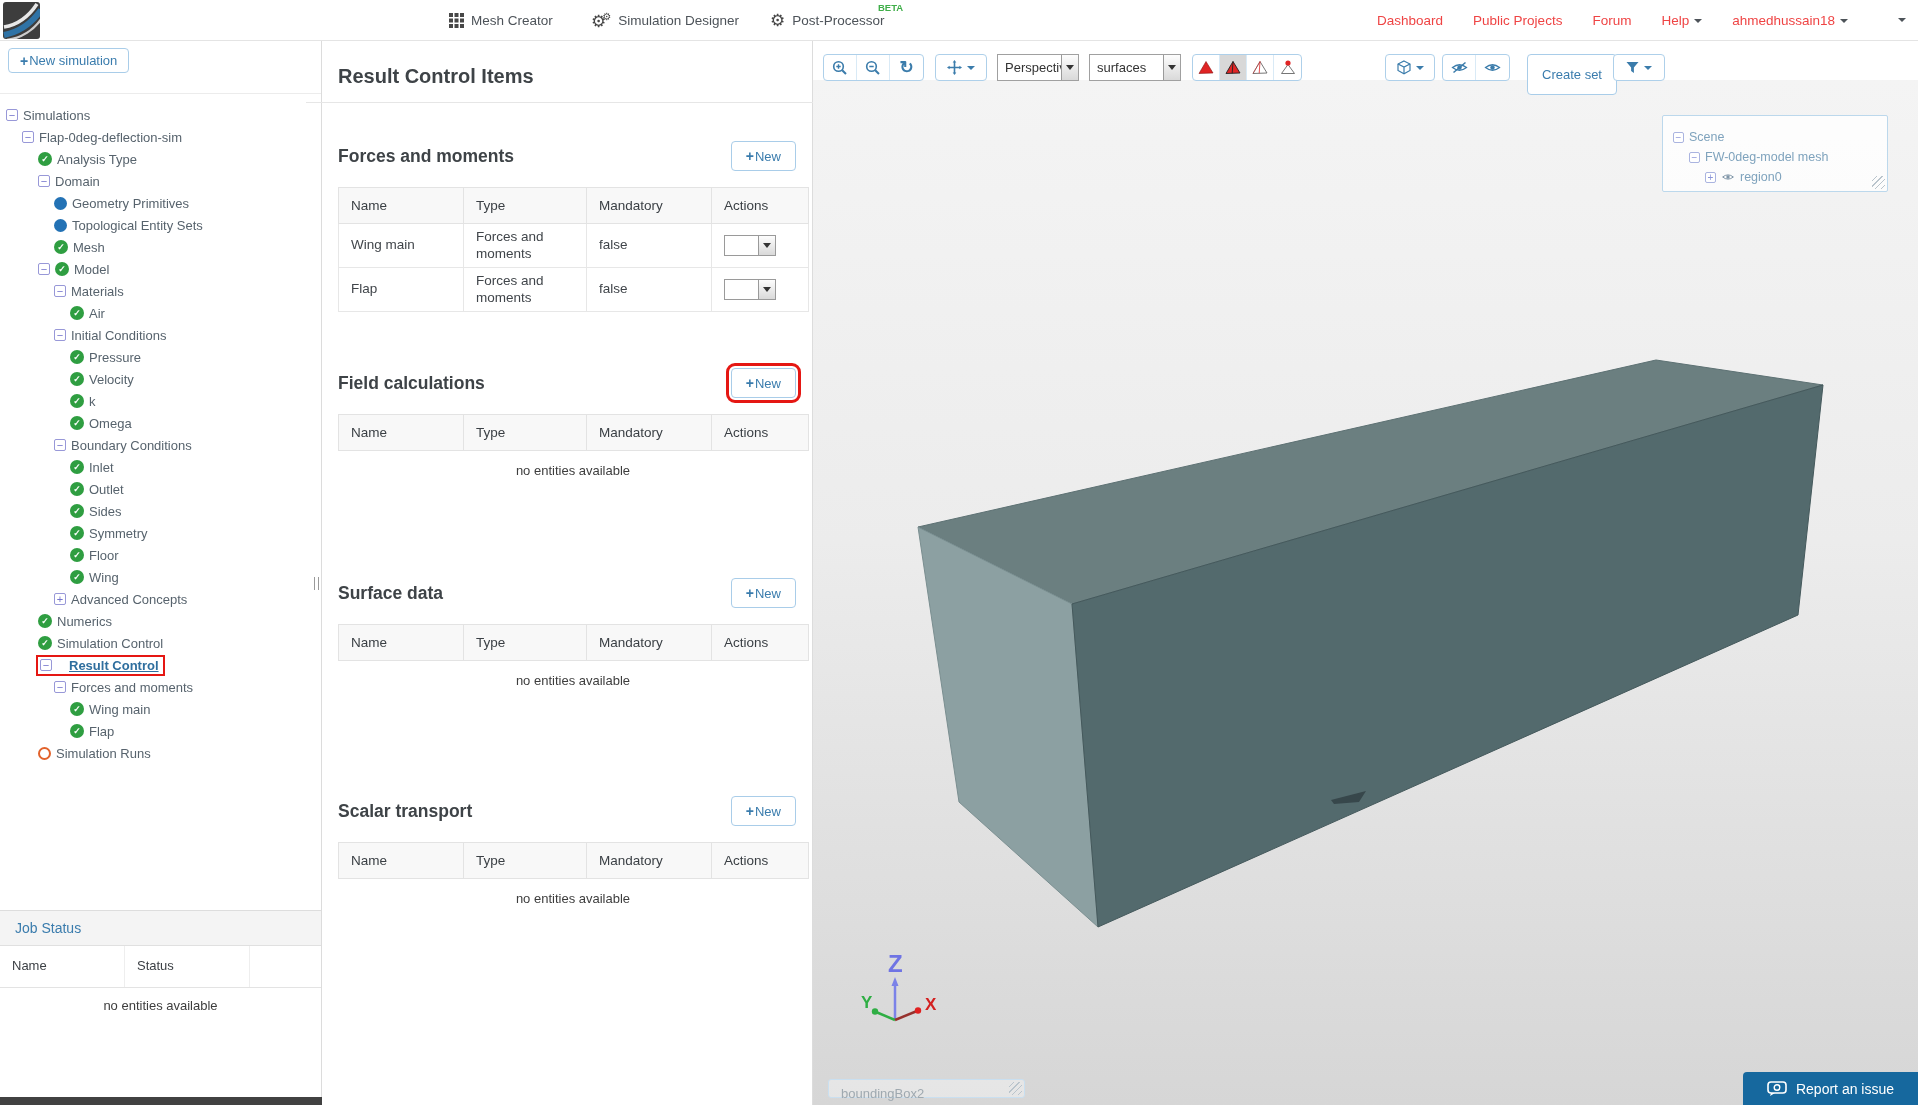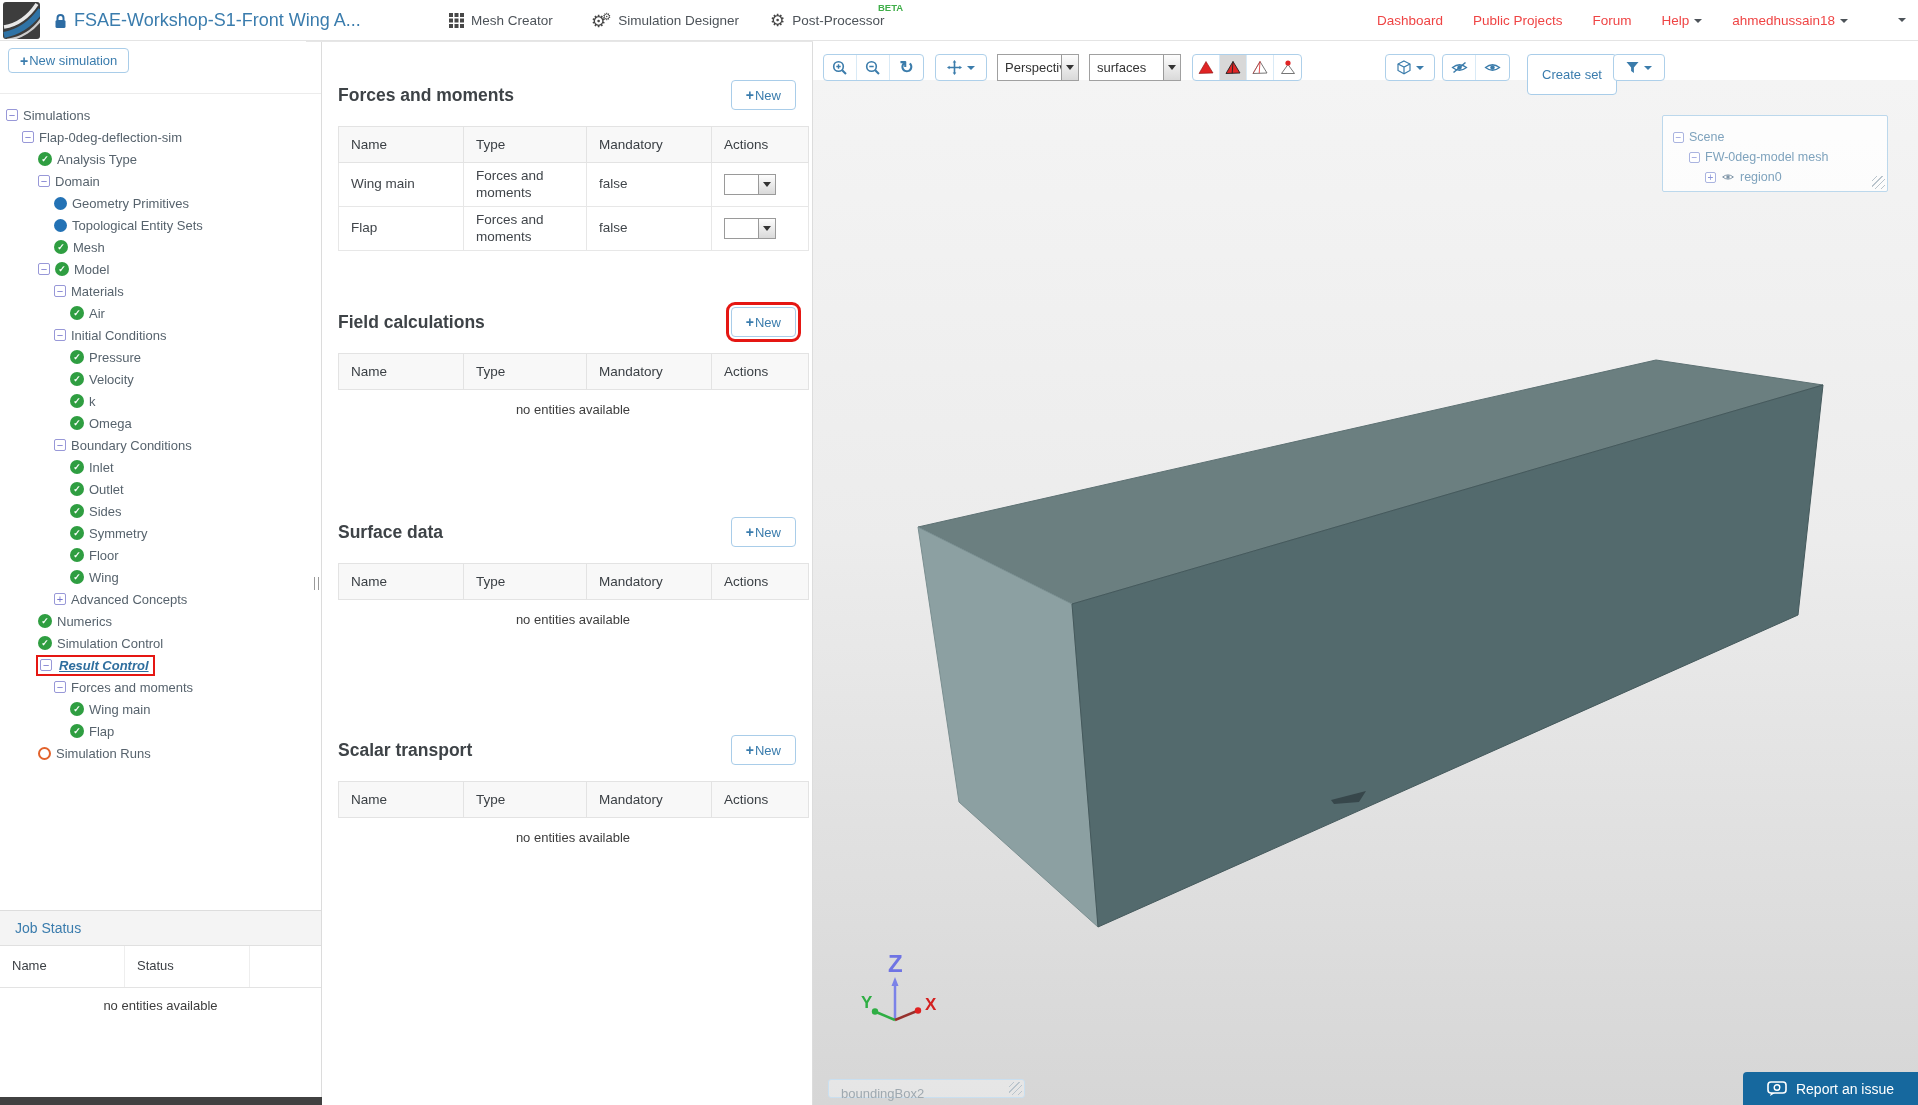--- a/index.html
+++ b/index.html
@@ -30,21 +30,21 @@
   .sidebar-sep { position:absolute; top:52px; left:0; right:0; border-top:1px solid #ececec; }
   .tree { position:absolute; top:63px; left:0; right:0; }
   .tree-row { height:22px; display:flex; align-items:center; gap:5px; font-size:13px; color:#57636d; cursor:pointer; }
   .l0{padding-left:6px}.l1{padding-left:22px}.l2{padding-left:38px}.l3{padding-left:54px}.l4{padding-left:70px}
   .xp { width:12px; height:12px; flex:none; border:1px solid #9898d8; border-radius:2px; background:#fff; color:#7474cc; font-size:11px; line-height:10px; text-align:center; }
   .xp.minus::before { content:"−"; } .xp.plus::before { content:"+"; }
   .st-check { width:14px; height:14px; flex:none; border-radius:50%; background:#2f9e41; color:#fff; font-size:9px; line-height:14px; text-align:center; }
   .st-check::before { content:"✓"; font-weight:bold; }
   .st-blue { width:13px; height:13px; flex:none; border-radius:50%; background:#2372b5; }
   .st-orange { width:13px; height:13px; flex:none; border-radius:50%; border:2px solid #e2622b; background:#fff; }
-  .tree-annot { display:flex; align-items:center; gap:7px; border:2px solid #e51713; padding:1px 4px 1px 2px; margin-left:-2px;font-style:italic; }
+  .tree-annot { display:flex; align-items:center; gap:17px; border:2px solid #e51713; padding:1px 4px 1px 2px; margin-left:-2px; }
   .rc-label { font-weight:bold; color:#2e6e9e; text-decoration:underline; }
   .grip { position:absolute; right:2px; top:536px; width:5px; height:13px; border-left:1px solid #9a9a9a; border-right:1px solid #9a9a9a; }
   .job-status { position:absolute; left:0; right:0; top:869px; bottom:8px; border-top:1px solid #ddd; background:#fff; }
   .js-head { height:35px; background:#f4f4f4; border-bottom:1px solid #e0e0e0; color:#3a7cad; font-size:14px; line-height:35px; padding-left:15px; }
   .js-cols { display:flex; height:42px; border-bottom:1px solid #e3e3e3; font-size:13px; color:#3b3f44; }
   .js-cols > div { padding:12px 0 0 12px; border-right:1px solid #eee; }
   .js-col-name{ width:125px; } .js-col-status{ width:125px; } .js-col-extra{ flex:1; border-right:none !important; }
   .js-empty { text-align:center; font-size:13px; color:#3d3d3d; margin-top:10px; }
   .sidebar-darkbar { position:absolute; bottom:0; left:0; width:322px; height:8px; background:#414141; z-index:5; }
   
@@ -91,27 +91,20 @@
 </head>
 <body>
 
 <header class="topbar">
   <svg class="logo" viewBox="0 0 37 37">
     <rect width="37" height="37" rx="3" fill="#3d3d3d"></rect>
     <path d="M1,25 C14,23 26,14 34,2" stroke="#e8e8e8" stroke-width="3.5" fill="none"></path>
     <path d="M1,33 C16,30 29,21 38,8" stroke="#2f73a6" stroke-width="6" fill="none"></path>
     <path d="M4,38 C18,36 31,28 39,16" stroke="#cccccc" stroke-width="2.5" fill="none"></path>
   </svg>
-  <div class="proj">
-    <svg width="13" height="16" viewBox="0 0 13 16">
-      <path d="M3.5,7 V5 a3,3 0 0 1 6,0 V7" stroke="#2d6ca3" stroke-width="2" fill="none"></path>
-      <rect x="1.5" y="7" width="10" height="8" rx="1.5" fill="#2d6ca3"></rect>
-    </svg>
-    <span class="proj-title">FSAE-Workshop-S1-Front Wing A...</span>
-  </div>
 
   <div class="topnav-item nav-mesh">
     <svg class="grid-icon" width="15" height="15" viewBox="0 0 15 15">
       <g fill="#474747">
         <rect x="0" y="0" width="4" height="4"></rect>
           <rect x="5.5" y="0" width="4" height="4"></rect>
           <rect x="11" y="0" width="4" height="4"></rect>
         <rect x="0" y="5.5" width="4" height="4"></rect>
           <rect x="5.5" y="5.5" width="4" height="4"></rect>
           <rect x="11" y="5.5" width="4" height="4"></rect>
@@ -297,20 +290,23 @@
       <div class="js-col-name">Name</div>
       <div class="js-col-status">Status</div>
       <div class="js-col-extra"></div>
     </div>
     <div class="js-empty">no entities available</div>
   </div>
   <div class="sidebar-darkbar"></div>
 </aside>
 
 <main class="content">
+  <div class="content-inner">
+    <h1 class="page-title">Result Control Items</h1>
+  </div>
   <hr class="title-hr">
   <div class="content-inner">
 
     <section class="s1">
       <div class="section-head">
         <h2>Forces and moments</h2>
         <button class="new-btn">
           <span class="plus-glyph">+</span>
             <span>New</span>
         </button>

